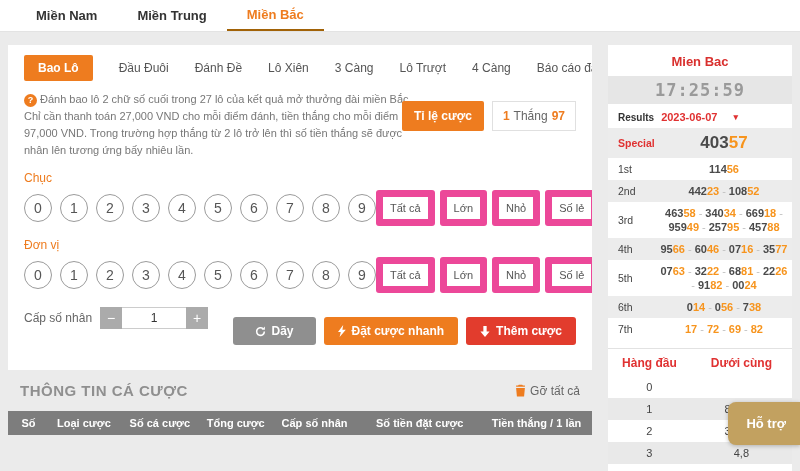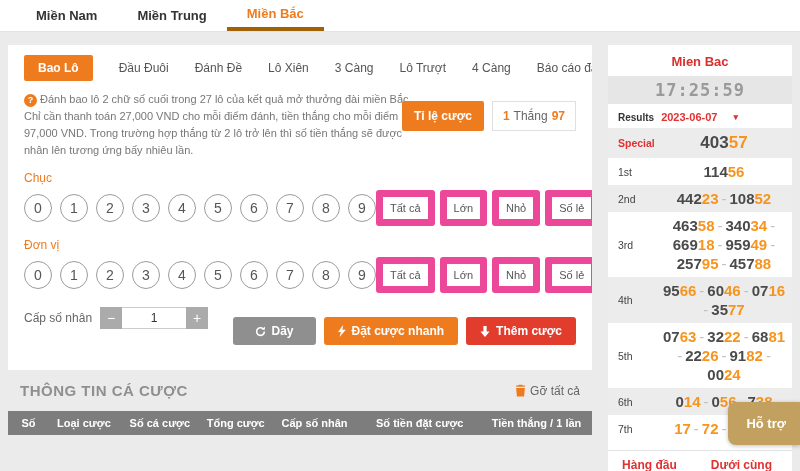--- a/index.html
+++ b/index.html
@@ -5,21 +5,21 @@
   html,body{margin:0;padding:0;}
   body{
     width:800px;height:471px;position:relative;overflow:hidden;
     background:#ebebeb;font-family:"Liberation Sans",sans-serif;
     -webkit-font-smoothing:antialiased;
   }
   
   .topbar{position:absolute;left:0;top:0;width:800px;height:32px;background:#fff;
     border-bottom:1px solid #e3e3e3;display:flex;align-items:stretch;padding-left:16px;box-sizing:border-box;}
   .toptab{padding:0 20px;display:flex;align-items:center;font-size:13px;color:#333;font-weight:bold;cursor:pointer;}
-  .toptab.active{color:#ee7c1f;border-bottom:4px solid #a16207;}
+  .toptab.active{color:#ee7c1f;border-bottom:2px solid #a16207;}
   
   .card{position:absolute;left:8px;top:45px;width:584px;height:325px;background:#fff;
     box-sizing:border-box;padding:10px 16px 12px;overflow:hidden;}
   .subtabs{display:flex;align-items:center;gap:26px;}
   .subtab{font-size:12px;color:#555;cursor:pointer;white-space:nowrap;}
   .subtab.active{background:#ee7c1f;color:#fff;font-weight:bold;padding:6px 14px;border-radius:2px;}
   .modes-row{display:flex;margin-top:10px;align-items:center;}
   .modebtn{font-size:12px;padding:5px 14px;background:#fff;border:1px solid #ccc;color:#666;
     border-radius:2px;margin-right:14px;cursor:pointer;font-family:inherit;}
   .modebtn.active{background:#ee7c1f;border-color:#ee7c1f;color:#fff;font-weight:bold;}
@@ -77,21 +77,21 @@
     color:#9a9a9a;padding:4px 0;letter-spacing:1px;font-weight:bold;}
   .results-bar{display:flex;align-items:center;padding:7px 10px 5px;border-radius:7px;}
   .results-label{font-size:10px;font-weight:bold;color:#333;margin-right:7px;}
   .date{color:#e03131;font-size:11px;font-weight:bold;cursor:pointer;display:flex;align-items:center;gap:16px;}
   .chev{font-size:9px;}
   .rrow{display:flex;align-items:center;padding:5px 4px;}
   .rrow.alt{background:#ececec;}
   .rlabel{width:48px;font-size:10.5px;color:#444;padding-left:6px;flex-shrink:0;box-sizing:border-box;}
   .rrow.special .rlabel{color:#e03131;font-weight:bold;}
   .rnums{flex:1;display:flex;flex-wrap:wrap;justify-content:center;column-gap:3px;row-gap:2px;
-    font-size:15px;font-weight:bold;align-items:center;}
+    font-size:11px;font-weight:bold;align-items:center;}
   .rrow.special .rnums{font-size:17px;}
   .rsep{color:#c0c0c0;font-weight:normal;}
   .np{color:#4a4a4a;}
   .ns{color:#f7941d;}
   .digit-table{margin-top:8px;border-top:1px solid #e2e2e2;}
   .dhead{display:flex;padding:7px 0 6px;}
   .dh{font-size:12px;color:#e03131;font-weight:bold;text-align:center;}
   .dh1,.dc1{width:45%;}.dh2,.dc2{width:55%;}
   .drow{display:flex;padding:5px 0;font-size:11px;color:#444;}
   .drow.alt{background:#e9e9e9;}

